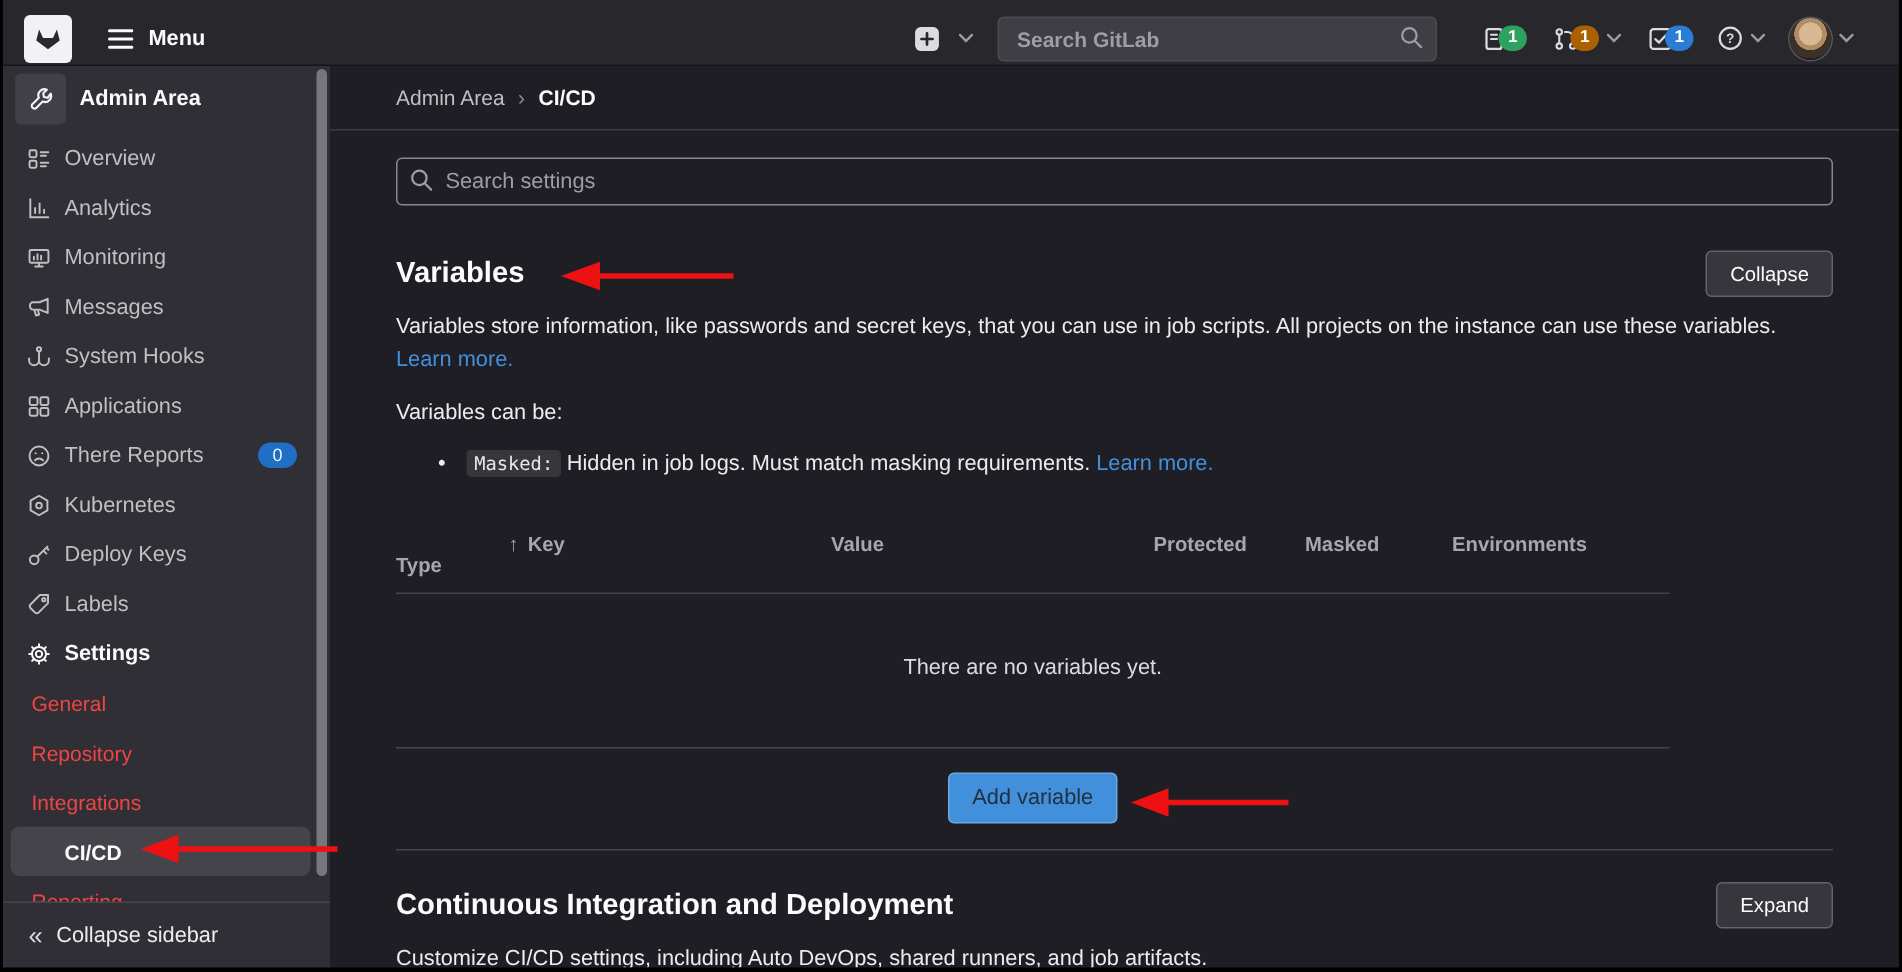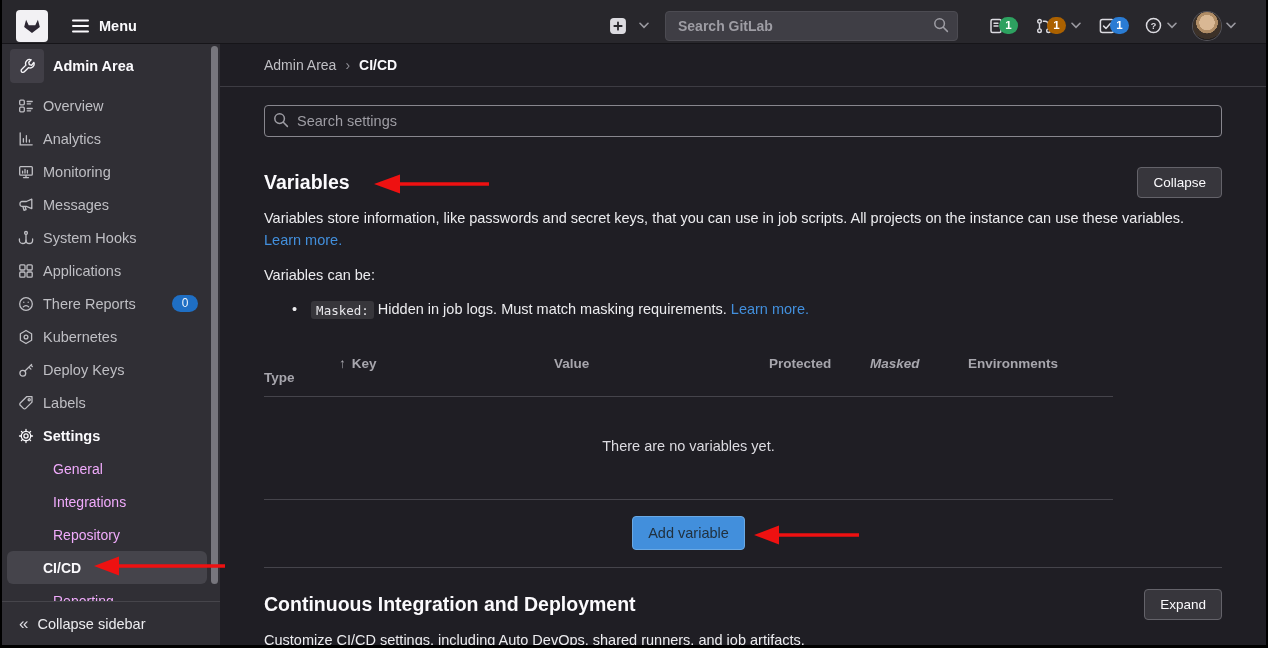--- a/index.html
+++ b/index.html
@@ -45,22 +45,22 @@
                  color:#fbfafd; font-weight:700; font-size:14.5px; cursor:pointer; }
   .side-header-icon { width:34px; height:34px; background:#413f47; border-radius:4px;
                  display:flex; align-items:center; justify-content:center; color:#f5f4f8; }
   .nav-item { display:flex; align-items:center; gap:9px; height:33px; padding-left:16px;
               color:#bfbfc4; font-size:14.5px; cursor:pointer; }
   .nav-item .ico { width:16px; height:16px; flex:none; display:flex; }
   .nav-item.bold { color:#fbfafd; font-weight:700; }
   .nav-badge { margin-left:auto; margin-right:22px; background:#1f6fc4; color:#eef4fb;
                border-radius:9px; min-width:26px; text-align:center; font-size:12px;
                height:17px; line-height:17px; }
-  .sub-item { height:33px; display:flex; align-items:center; padding-left:51px;
-              color:#f0abfc; font-size:14px; cursor:pointer; }
+  .sub-item { height:33px; display:flex; align-items:center; padding-left:19px;
+              color:#ef4444; font-size:14px; cursor:pointer; }
   .sub-item.active { background:#45444b; border-radius:6px; margin:0 13px 0 5px;
               padding-left:36px; color:#fbfafd; font-weight:700; }
   .scroll-thumb { position:absolute; top:2px; right:2px; width:7px; height:538px;
               background:#77767d; border-radius:4px; }
   .side-footer { height:44px; border-top:1px solid #46454b; display:flex; align-items:center;
               gap:9px; padding-left:17px; color:#ececef; font-size:14.5px; cursor:pointer; }
   .side-footer .dbl { font-size:17px; line-height:1; color:#dcdbe1; }
   
   .content { flex:1; overflow:hidden; }
   .breadcrumb { height:43px; display:flex; align-items:center; padding-left:44px;
@@ -85,21 +85,21 @@
   ul.var-list { margin:15px 0 0; padding-left:28px; list-style:none; }
   ul.var-list li { font-size:14.5px; line-height:22px; color:#ececef; margin-bottom:2px; }
   .dot { color:#ececef; margin-right:10px; }
   code.chip { font-family:"DejaVu Sans Mono", monospace; font-size:12.5px; background:#37363b;
         color:#e7e6ea; padding:1.5px 5px; border-radius:3px; }
   
   .var-table { width:849px; margin-top:35px; }
   .vt-head { display:flex; font-size:13.5px; font-weight:700; color:#a7a6ad;
         padding-bottom:11px; border-bottom:1px solid #45444b; }
   .c-type { width:75px;margin-top:14px; } .c-key { width:215px; cursor:pointer; } .c-value { width:215px; }
-  .c-prot { width:101px; } .c-mask { width:98px;font-style:italic; } .c-env { flex:1; }
+  .c-prot { width:101px; } .c-mask { width:98px; } .c-env { flex:1; }
   .sort-arrow { color:#a7a6ad; margin-right:6px; font-weight:400; }
   .vt-empty { text-align:center; padding:41px 0 45px; font-size:14.5px; color:#dcdbe1;
         border-bottom:1px solid #45444b; }
   .vt-actions { display:flex; justify-content:center; padding:16px 0 17px; }
   .btn-confirm { background:#428fdc; border:1px solid #6aa9e4; color:#20313f; font-size:14.5px;
         border-radius:4px; padding:8px 15px; cursor:pointer; font-family:"Liberation Sans", sans-serif; }
   .section-divider { border:none; border-top:1px solid #45444b; margin:0; }
   .cicd { margin-top:0; }
   .cicd .sec-head { margin-top:21px; }
   
@@ -329,24 +329,24 @@
                 <path d="M8 1.5v1.9M8 12.6v1.9M1.5 8h1.9M12.6 8h1.9M3.4 3.4l1.3 1.3M11.3 11.3l1.3 1.3M12.6 3.4l-1.3 1.3M4.7 11.3l-1.3 1.3"></path>
               </svg>
           </span>
           <span>Settings</span>
         </div>
 
         <div class="sub-item">
           <span>General</span>
         </div>
         <div class="sub-item">
+          <span>Repository</span>
+        </div>
+        <div class="sub-item">
           <span>Integrations</span>
-        </div>
-        <div class="sub-item">
-          <span>Repository</span>
         </div>
         <div class="sub-item active">
           <span>CI/CD</span>
         </div>
         <div class="sub-item">
           <span>Reporting</span>
         </div>
 
         <div class="scroll-thumb"></div>
       </div>

